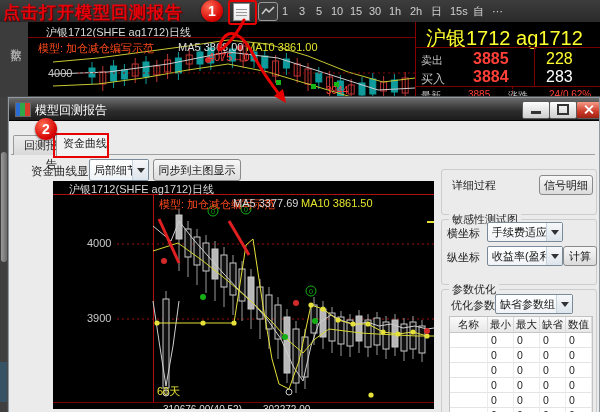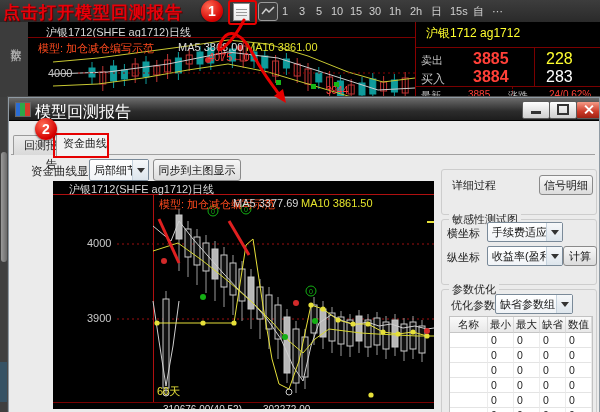--- a/index.html
+++ b/index.html
@@ -38,21 +38,21 @@
   #strip-glow{left:0;top:265px;width:8px;height:40px;background:#35586e;opacity:.8;}
   .mtx{position:absolute;white-space:nowrap;}
   .red-line{position:absolute;height:1px;background:#7a0000;}
   
   #dialog{left:8px;top:97px;width:590px;height:315px;background:#ebebeb;z-index:30;
           border:1px solid #8f9aa3;box-shadow:0 0 0 1px #4a4a4a;overflow:hidden;}
   #titlebar{left:0;top:0;width:590px;height:22px;background:linear-gradient(#6b6b6b,#2c2c2c 60%,#1d1d1d);
             border-bottom:1px solid #000;cursor:default;}
   #title-icon{left:6px;top:4px;width:14px;height:13px;background:#123;border:1px solid #666;
               background:linear-gradient(90deg,#2b6cd4 0 4px,#2ea84a 4px 9px,#d43b2b 9px 14px);}
-  #dlg-title{left:26px;top:4px;font-size:16px;color:#fff;font-family:Liberation Mono, monospace;}
+  #dlg-title{left:26px;top:4px;font-size:12px;color:#fff;font-family:Liberation Mono, monospace;}
   .wbtn{position:absolute;top:3px;width:26px;height:16px;border:1px solid #5a5a5a;border-radius:2px;
         background:linear-gradient(#fdfdfd,#cfcfcf);}
   #btn-min{left:513px;} #btn-max{left:540px;}
   #btn-close{left:567px;width:25px;background:linear-gradient(#f59a86,#cc3a28 60%,#a02214);}
   #btn-min::after{content:"";display:block;width:10px;height:3px;background:#333;margin:9px auto 0;}
   #btn-max::after{content:"";display:block;width:8px;height:7px;border:2px solid #333;margin:2px auto 0;}
   #btn-close::before,#btn-close::after{content:"";position:absolute;left:11px;top:2px;width:2px;height:11px;background:#fff;}
   #btn-close::before{transform:rotate(45deg);} #btn-close::after{transform:rotate(-45deg);}
   .tab{position:absolute;font-size:11px;color:#222;text-align:right;line-height:19px;
        border:1px solid #9a9a9a;border-bottom:none;border-radius:2px 2px 0 0;}
@@ -189,21 +189,21 @@
   <div class="mtx abs" style="left:46px;top:25px;font-size:11px;color:#d8d8d8">沪银1712(SHFE ag1712)日线</div>
   <div class="red-line abs" style="left:28px;top:37px;width:387px"></div>
   <div class="mtx abs" style="left:38px;top:41px;font-size:11px;color:#ff4a1e">模型: 加仓减仓编写示范</div>
   <div class="mtx abs" style="left:178px;top:41px;font-size:11px;color:#d8d8d8">MA5 3868.00</div>
   <div class="mtx abs" style="left:246px;top:41px;font-size:11px;color:#e4e42c">MA10 3861.00</div>
   <div class="mtx abs" style="left:208px;top:51px;font-size:11px;color:#ff3a3a">4075←0→</div>
   <div class="mtx abs" style="left:326px;top:85px;font-size:10px;color:#ff3a3a">3944</div>
   <div class="mtx abs" style="left:48px;top:67px;font-size:11px;color:#c8c8c8">4000</div>
 
   <div id="quote-panel" class="abs">
-    <div class="mtx" style="left:10px;top:3px;font-size:12px;color:#ffff2e">沪银1712 ag1712</div>
+    <div class="mtx" style="left:10px;top:3px;font-size:20px;color:#ffff2e">沪银1712 ag1712</div>
     <div class="red-line" style="left:0;top:25px;width:185px"></div>
     <div style="position:absolute;left:118px;top:25px;width:1px;height:39px;background:#7a0000"></div>
     <div class="mtx" style="left:5px;top:31px;font-size:11px;color:#c0c0c0">卖出</div>
     <div class="mtx" style="left:57px;top:28px;font-size:16px;font-weight:bold;color:#ff4038">3885</div>
     <div class="mtx" style="left:130px;top:28px;font-size:16px;color:#ffff30">228</div>
     <div class="mtx" style="left:5px;top:49px;font-size:12px;color:#c0c0c0">买入</div>
     <div class="mtx" style="left:57px;top:46px;font-size:16px;font-weight:bold;color:#ff4038">3884</div>
     <div class="mtx" style="left:130px;top:46px;font-size:16px;color:#ffffff">283</div>
     <div class="red-line" style="left:0;top:64px;width:185px"></div>
     <div class="mtx" style="left:5px;top:67px;font-size:10px;color:#c0c0c0">最新</div>

